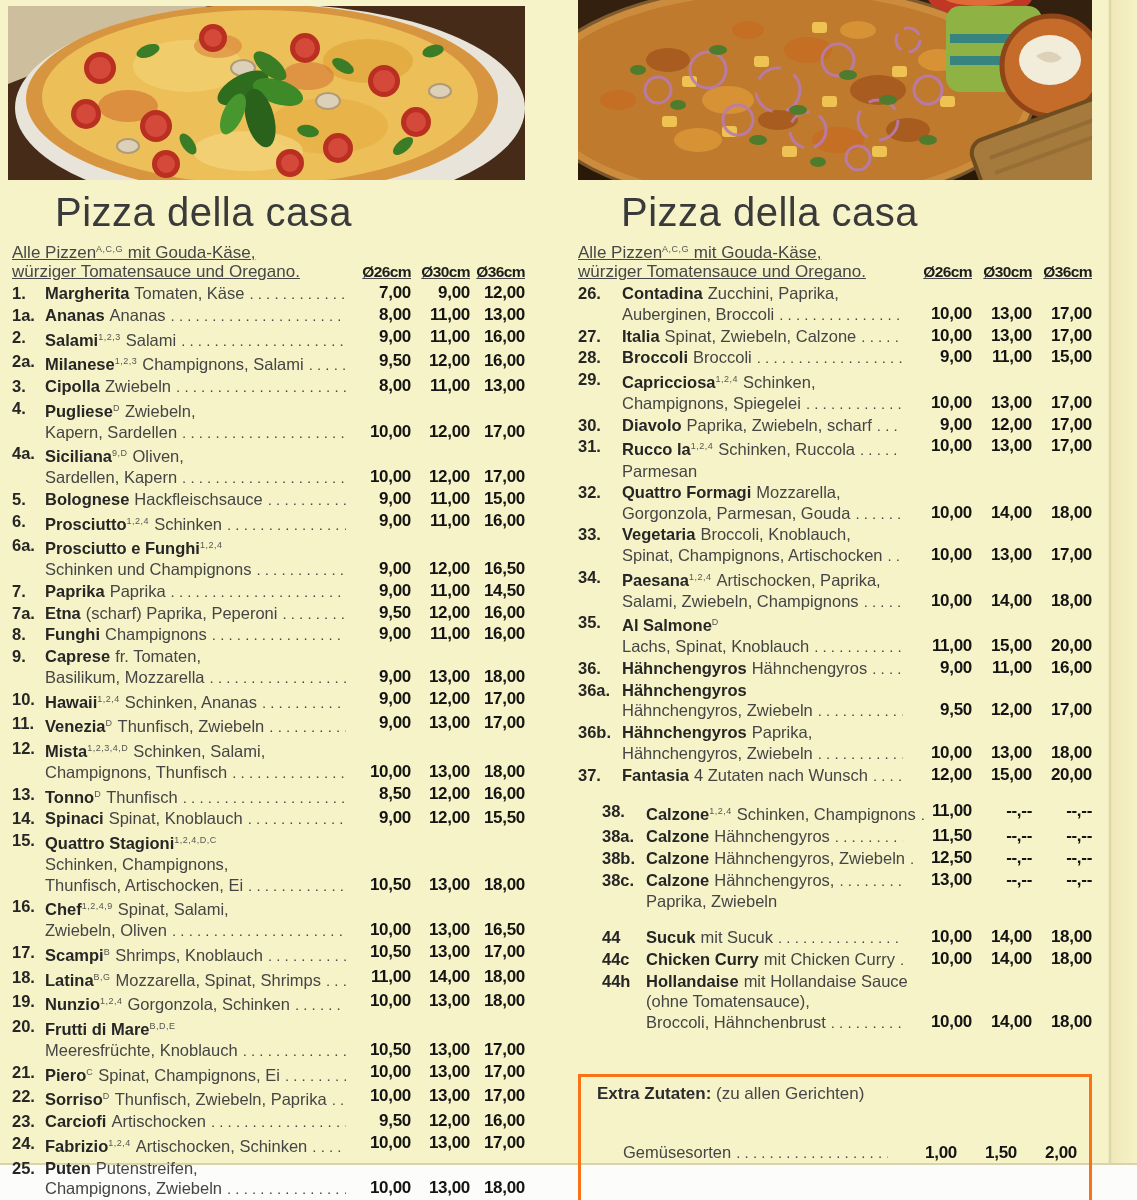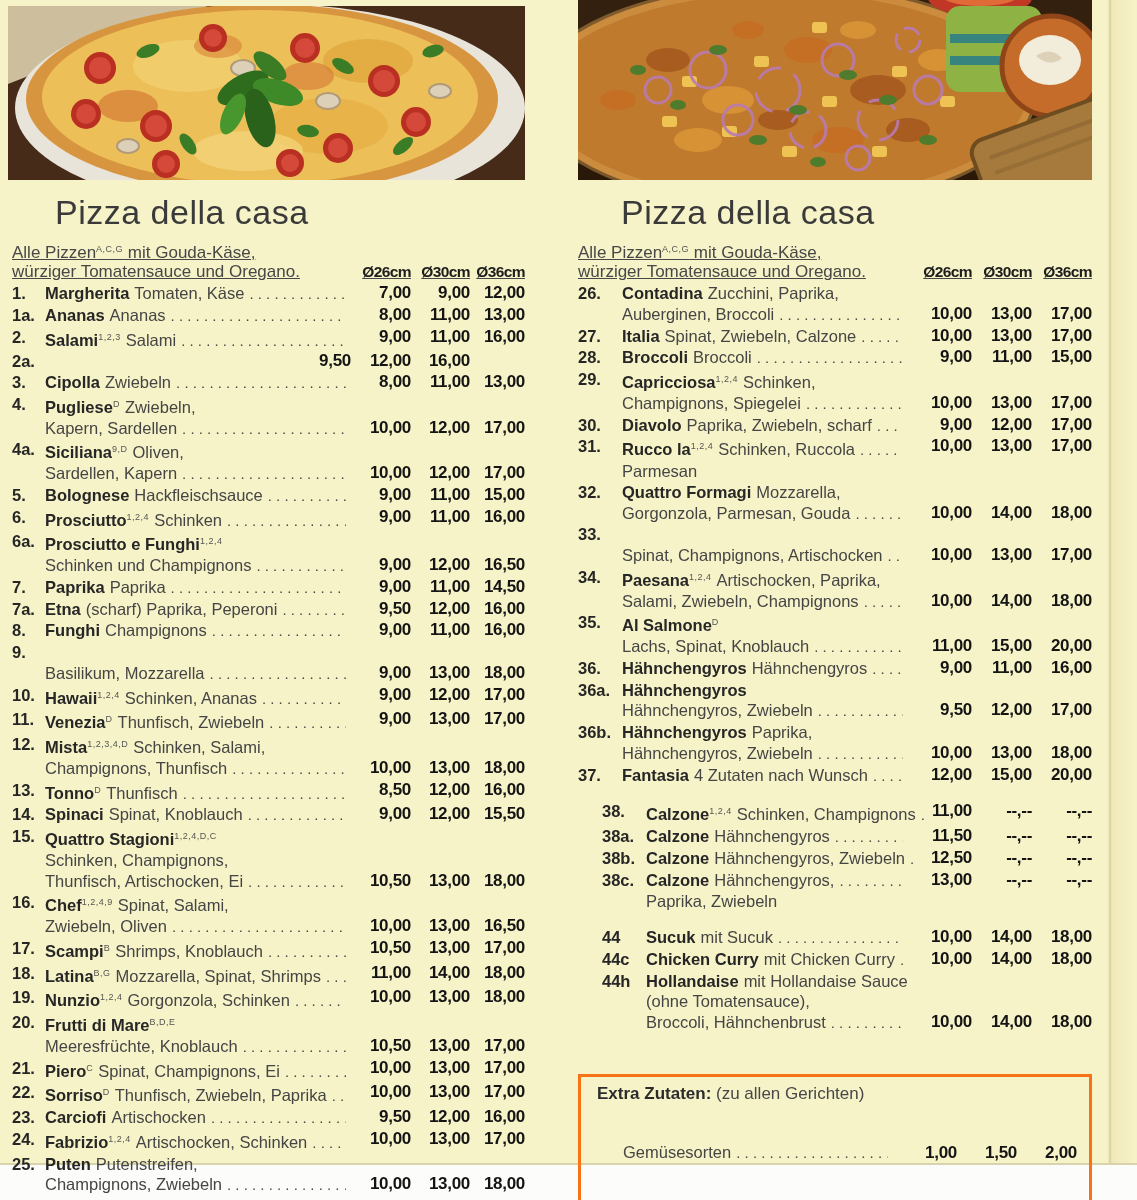--- a/index.html
+++ b/index.html
@@ -22,21 +22,21 @@
   }
   .photo{position:absolute;overflow:hidden;}
   #photo-left{left:8px;top:6px;width:517px;height:174px;}
   #photo-right{left:578px;top:0;width:514px;height:180px;}
 
   .col{position:absolute;top:192px;}
   #col-left{left:12px;width:513px;--numw:33px;--p1:60px;--p2:59px;--p3:55px;}
   #col-right{left:578px;width:514px;--numw:44px;--p1:64px;--p2:60px;--p3:60px;}
 
   .title{
-    font-size:34px;font-weight:400;color:#3a3a3a;letter-spacing:.5px;
+    font-size:40px;font-weight:400;color:#3a3a3a;letter-spacing:.5px;
     margin:0 0 8px 43px;line-height:40px;
   }
   .sub{font-size:17px;color:#474747;text-decoration:underline;}
   .sub1{line-height:19px;}
   .sub-row{display:grid;grid-template-columns:1fr var(--p1) var(--p2) var(--p3);line-height:19px;align-items:end;}
   .size-h{font-weight:700;color:#1d1d1d;text-align:right;font-size:15.5px;letter-spacing:-0.6px;white-space:nowrap;}
 
   .groups{margin-top:2px;}
   .group + .group{margin-top:15px;margin-left:24px;}
   .row{
@@ -244,20 +244,25 @@
             <span class="nm">Salami<sup class="sp">1,2,3</sup></span>
             <span class="ds gap">Salami</span>
             <span class="dots"></span>
           </div>
           <span class="pr">9,00</span>
           <span class="pr">11,00</span>
           <span class="pr">16,00</span>
         </div>
         <div class="row">
           <span class="num">2a.</span>
+          <div class="txt">
+            <span class="nm">Milanese<sup class="sp">1,2,3</sup></span>
+            <span class="ds gap">Champignons, Salami</span>
+            <span class="dots"></span>
+          </div>
           <span class="pr">9,50</span>
           <span class="pr">12,00</span>
           <span class="pr">16,00</span>
         </div>
         <div class="row">
           <span class="num">3.</span>
           <div class="txt">
             <span class="nm">Cipolla</span>
             <span class="ds gap">Zwiebeln</span>
             <span class="dots"></span>
@@ -375,20 +380,24 @@
             <span class="nm">Funghi</span>
             <span class="ds gap">Champignons</span>
             <span class="dots"></span>
           </div>
           <span class="pr">9,00</span>
           <span class="pr">11,00</span>
           <span class="pr">16,00</span>
         </div>
         <div class="row">
           <span class="num">9.</span>
+          <div class="txt">
+            <span class="nm">Caprese</span>
+            <span class="ds gap">fr. Tomaten,</span>
+          </div>
           <span class="pr"></span>
           <span class="pr"></span>
           <span class="pr"></span>
         </div>
         <div class="row">
           <span class="num"></span>
           <div class="txt">
             <span class="ds">Basilikum, Mozzarella</span>
             <span class="dots"></span>
           </div>
@@ -749,20 +758,24 @@
           <div class="txt">
             <span class="ds">Gorgonzola, Parmesan, Gouda</span>
             <span class="dots"></span>
           </div>
           <span class="pr">10,00</span>
           <span class="pr">14,00</span>
           <span class="pr">18,00</span>
         </div>
         <div class="row">
           <span class="num">33.</span>
+          <div class="txt">
+            <span class="nm">Vegetaria</span>
+            <span class="ds gap">Broccoli, Knoblauch,</span>
+          </div>
           <span class="pr"></span>
           <span class="pr"></span>
           <span class="pr"></span>
         </div>
         <div class="row">
           <span class="num"></span>
           <div class="txt">
             <span class="ds">Spinat, Champignons, Artischocken</span>
             <span class="dots"></span>
           </div>

